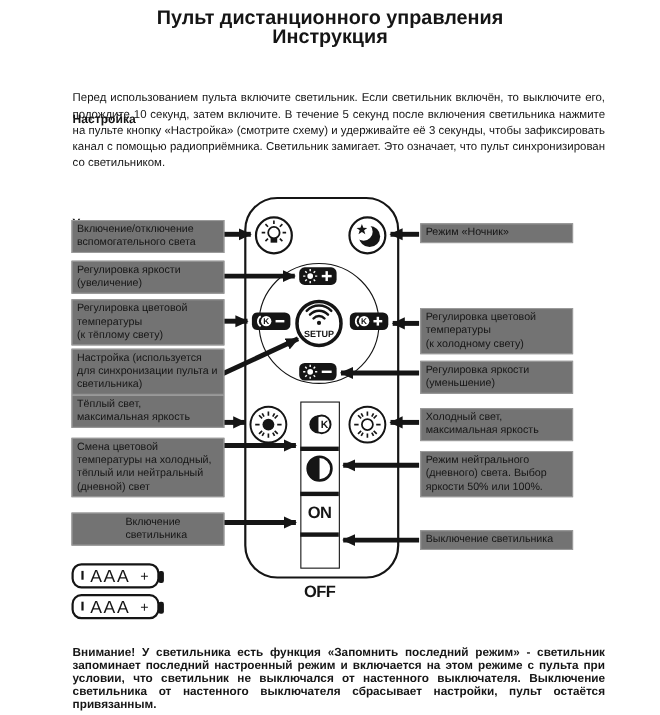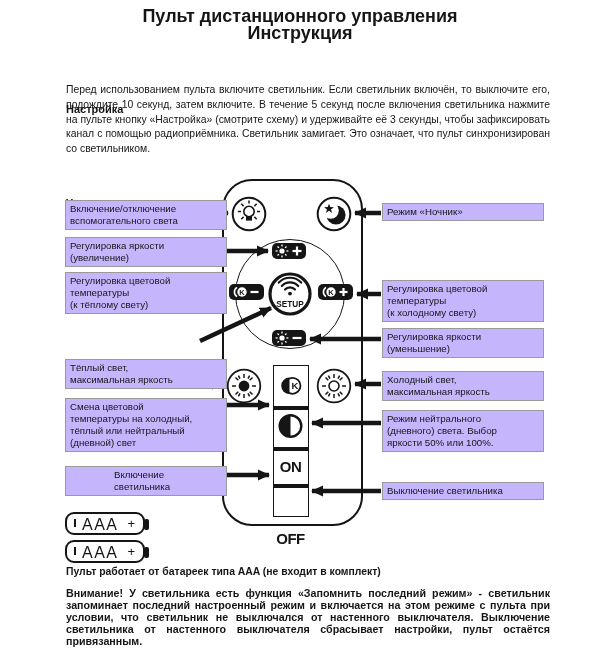--- a/index.html
+++ b/index.html
@@ -10,21 +10,21 @@
   .h-sec{position:absolute;left:66px;font-size:11px;font-weight:bold;margin-top:41px;}
   .para{position:absolute;left:66px;width:484px;font-size:10.4px;line-height:14.8px;
         text-align:justify;}
   .para .it{}
   .warning{position:absolute;left:66px;top:587px;width:484px;font-size:10.7px;
            font-weight:bold;line-height:12px;text-align:justify;}
   .diagram{position:absolute;left:0;top:170px;width:600px;height:360px;}
   .remote{position:absolute;left:222px;top:9px;width:137px;height:343px;
           border:2px solid #151515;border-radius:30px;background:#fff;}
   .arrows{position:absolute;left:0;top:0;}
-  .callout{position:absolute;width:162px;border:1px solid #9a9a9a;background:#c4b5fd;
+  .callout{position:absolute;width:139px;border:1px solid #9a9a9a;background:#737373;
            padding:2px 4px;font-size:9.7px;line-height:11.9px;white-space:pre-line;
            box-sizing:border-box;}
   .cl{left:65px;} .cr{left:382px;}
   .icon{position:absolute;}
   .btn-black{position:absolute;background:#151515;border-radius:5px;}
   .dpad{position:absolute;left:235px;top:69px;width:110px;height:110px;
         border:1.5px solid #151515;border-radius:50%;box-sizing:border-box;}
   .column{position:absolute;left:273px;top:195px;width:36px;height:152px;
           border:1.5px solid #151515;background:#fff;box-sizing:border-box;}
   .divider{position:absolute;left:-1px;width:35px;height:4px;background:#151515;}
@@ -236,20 +236,23 @@
       <div class="onoff" style="top:120px;margin-top:44px;">OFF</div>
     </div>
 
     <div class="callout cl" style="top:30px;">Включение/отключение
 вспомогательного света</div>
     <div class="callout cl" style="top:67px;">Регулировка яркости
 (увеличение)</div>
     <div class="callout cl" style="top:102px;">Регулировка цветовой
 температуры
 (к тёплому свету)</div>
+    <div class="callout cl" style="top:147px;">Настройка (используется
+для синхронизации пульта и
+светильника)</div>
     <div class="callout cl" style="top:189px;">Тёплый свет,
 максимальная яркость</div>
     <div class="callout cl" style="top:228px;">Смена цветовой
 температуры на холодный,
 тёплый или нейтральный
 (дневной) свет</div>
     <div class="callout cl" style="top:296px;padding-left:48px;">Включение светильника</div>
 
     <div class="callout cr" style="top:33px;">Режим «Ночник»</div>
     <div class="callout cr" style="top:110px;">Регулировка цветовой
@@ -270,17 +273,16 @@
     <div class="bat-label">AAA</div>
     <div class="bat-plus">+</div>
     <div class="bat-nub"></div>
   </div>
   <div class="battery" style="top:540px;">
     <div class="bat-tick"></div>
     <div class="bat-label">AAA</div>
     <div class="bat-plus">+</div>
     <div class="bat-nub"></div>
   </div>
-  <div class="caption">Пульт работает от батареек типа AAA (не входит в комплект)</div>
 
   <div class="warning">Внимание! У светильника есть функция «Запомнить последний режим» - светильник запоминает последний настроенный режим и включается на этом режиме с пульта при условии, что светильник не выключался от настенного выключателя. Выключение светильника от настенного выключателя сбрасывает настройки, пульт остаётся привязанным.</div>
 
 </div>
 
 </body></html>

